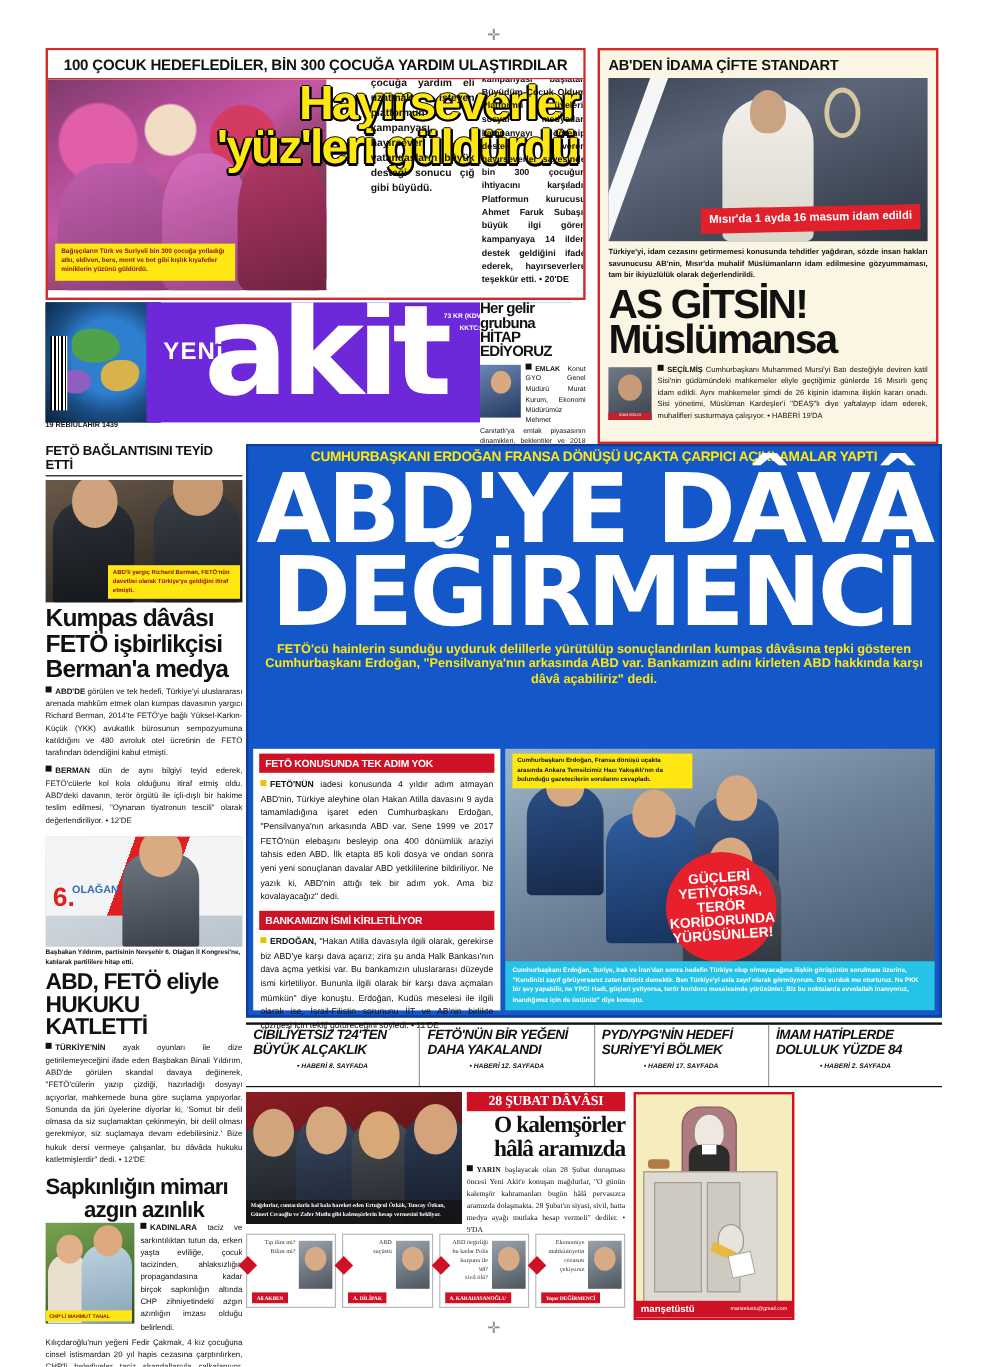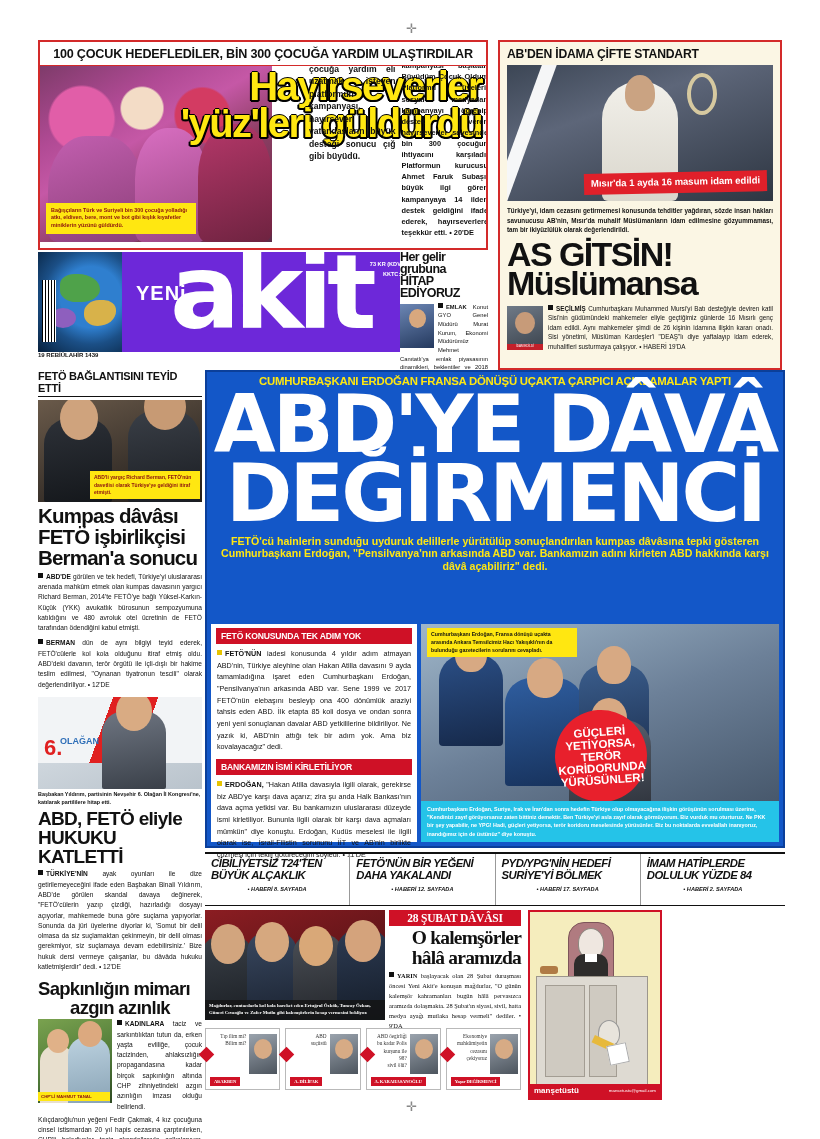--- a/index.html
+++ b/index.html
@@ -326,21 +326,21 @@
           <div class="h"></div>
         </div>
       <div class="man2">
           <div class="h"></div>
         </div>
       <div class="cap">ABD'li yargıç Richard Berman, FETÖ'nün davetlisi olarak Türkiye'ye geldiğini itiraf etmişti.</div>
     </div>
     <div class="lc-headline">
       <div>Kumpas dâvâsı</div>
       <div>FETÖ işbirlikçisi</div>
-      <div>Berman'a sonucu</div>
+      <div>Berman'a medya</div>
     </div>
     <div class="lc-text">
       <span class="sq"></span><b>ABD'DE</b>
       <span>görülen ve tek hedefi, Türkiye'yi uluslararası arenada mahkûm etmek olan kumpas davasının yargıcı Richard Berman, 2014'te FETÖ'ye bağlı Yüksel-Karkın-Küçük (YKK) avukatlık bürosunun sempozyumuna katıldığını ve 480 avroluk otel ücretinin de FETÖ tarafından ödendiğini kabul etmişti.</span>
     </div>
     <div class="lc-text">
       <span class="sq"></span><b>BERMAN</b>
       <span>dün de aynı bilgiyi teyid ederek, FETÖ'cülerle kol kola olduğunu itiraf etmiş oldu. ABD'deki davanın, terör örgütü ile içli-dışlı bir hakime teslim edilmesi, "Oynanan tiyatronun tescili" olarak değerlendiriliyor. • 12'DE</span>
     </div>
 

